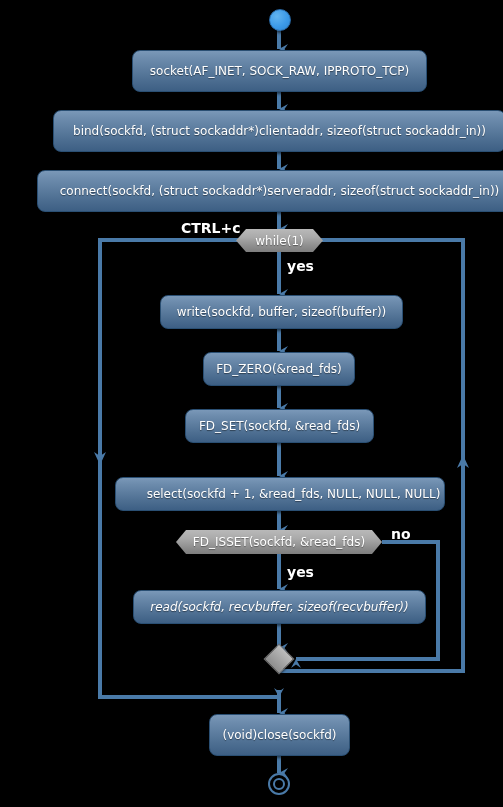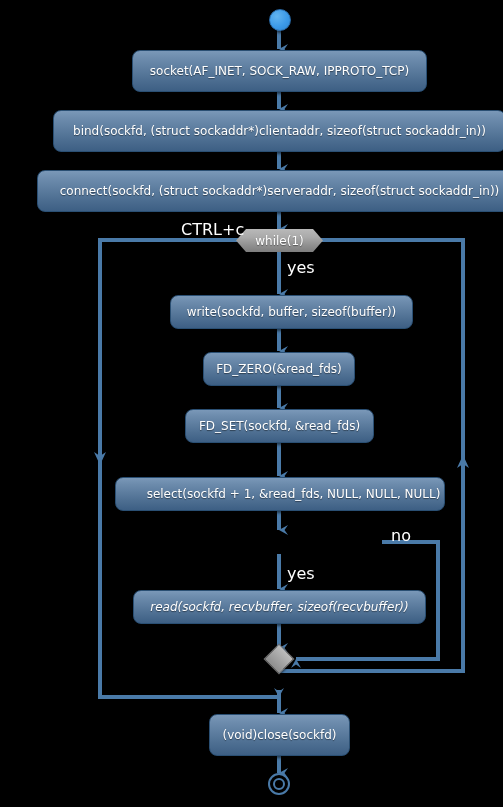--- a/index.html
+++ b/index.html
@@ -50,22 +50,22 @@
     align-items: center;
     justify-content: center;
     white-space: nowrap;
     background: linear-gradient(to bottom, #b9b9b9 0%, #aaaaaa 35%, #8d8d8d 75%, #7e7e7e 100%);
     clip-path: polygon(10px 0, calc(100% - 10px) 0, 100% 50%, calc(100% - 10px) 100%, 10px 100%, 0 50%);
     text-shadow: 0 1px 1px rgba(0,0,0,0.4);
   }
   .edge-label {
     position: absolute;
     color: #ffffff;
-    font-size: 16px;
-    font-weight: normal;
+    font-size: 14px;
+    font-weight: bold;
     white-space: nowrap;
     font-family: "DejaVu Sans", "Liberation Sans", sans-serif;
   }
   .start-dot {
     position: absolute;
     width: 20px;
     height: 20px;
     border-radius: 50%;
     background: radial-gradient(circle at 35% 32%, #63b4ef 0%, #3c9ae8 55%, #2e85cf 100%);
     border: 1px solid #2a6ba8;
@@ -175,36 +175,39 @@
   </div>
 
   <div class="hex" style="left:208px; top:229px; width:87px; height:23px;">
     <span>while(1)</span>
   </div>
 
   <div class="edge-label" style="left:153px; top:220px;">CTRL+c</div>
 
   <div class="edge-label" style="left:259px; top:258px;">yes</div>
 
-  <div class="node-box" style="left:142px; top:295px; width:243px; height:34px;">
+  <div class="node-box" style="left:132px; top:295px; width:243px; height:34px;">
     <span>write(sockfd, buffer, sizeof(buffer))</span>
   </div>
 
   <div class="node-box" style="left:157px; top:409px; width:189px; height:34px;">
     <span>FD_SET(sockfd, &amp;read_fds)</span>
   </div>
 
   <div class="node-box" style="left:175px; top:352px; width:152px; height:34px;">
     <span>FD_ZERO(&amp;read_fds)</span>
   </div>
 
   <div class="node-box" style="left:87px; top:477px; width:330px; height:34px;padding-left:27px;">
     <span>select(sockfd + 1, &amp;read_fds, NULL, NULL, NULL)</span>
   </div>
 
+  <div class="hex" style="left:148px; top:530px; width:206px; height:24px;">
+    <span>FD_ISSET(sockfd, &amp;read_fds)</span>
+  </div>
 
   <div class="edge-label" style="left:363px; top:526px;text-align:center;">no</div>
 
   <div class="edge-label" style="left:259px; top:564px;">yes</div>
 
   <div class="node-box" style="left:105px; top:590px; width:293px; height:34px;font-style:italic;">
     <span>read(sockfd, recvbuffer, sizeof(recvbuffer))</span>
   </div>
 
   <div class="merge-diamond" style="left:240px; top:648px;"></div>

